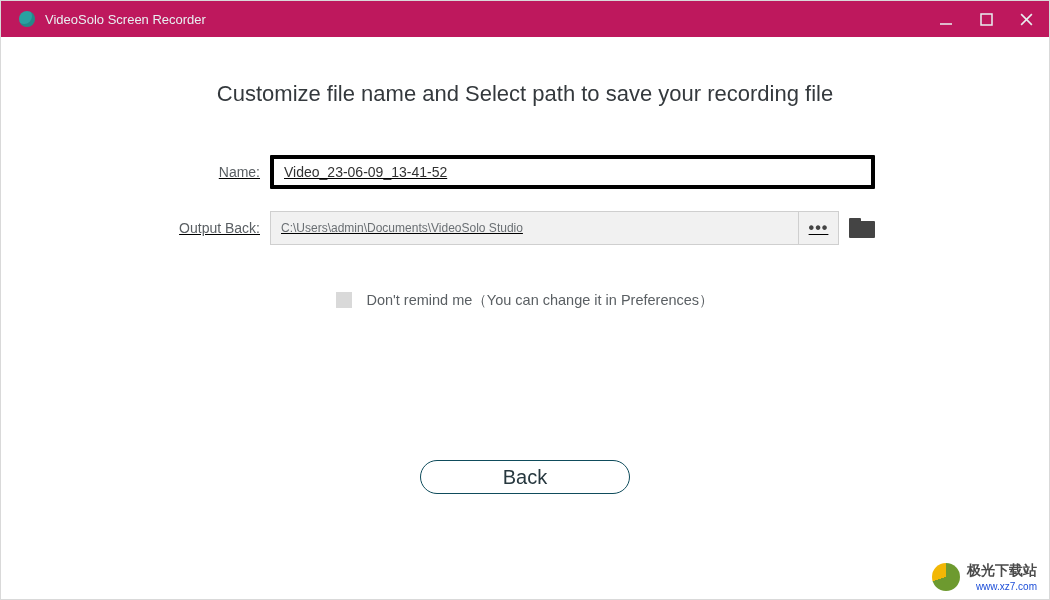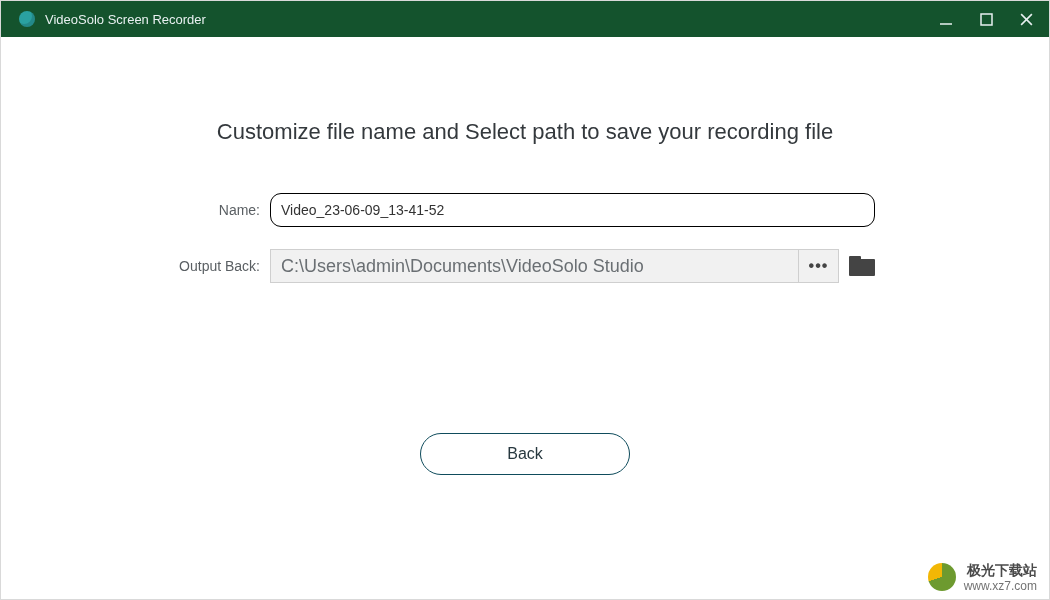--- a/index.html
+++ b/index.html
@@ -2,51 +2,51 @@
 <html><head>
 <meta charset="utf-8">
 <style>
   * { box-sizing: border-box; margin: 0; padding: 0; }
   html, body { width: 1050px; height: 600px; overflow: hidden; font-family: "Segoe UI", Arial, sans-serif; }
   .window {
     width: 1050px; height: 600px; background: #fff; position: relative;
     border: 1px solid #d9d9d9;
   }
   .titlebar {
-    height: 36px; background: #14532d; color: #e8f0f1; display: flex;
+    height: 36px; background: #be185d; color: #e8f0f1; display: flex;
     align-items: center; justify-content: space-between; padding: 0 14px 0 18px;
   }
   .titlebar-left { display: flex; align-items: center; gap: 10px; font-size: 13px; }
   .titlebar-logo {
     width: 16px; height: 16px; border-radius: 50%; background: #2aa1a1;
     display:inline-block; box-shadow: inset -3px -3px 0 0 rgba(0,0,0,0.15);
   }
   .titlebar-controls { display: flex; align-items: center; gap: 22px; }
   .titlebar-controls .ctrl { color: #e8f0f1; cursor: pointer; display:flex; align-items:center; justify-content:center; width:18px; height:18px;}
   .titlebar-controls svg { stroke: #e8f0f1; }
 
   .content {
     position: absolute; top: 36px; left: 0; right: 0; bottom: 0; padding: 0;
   }
   .heading {
     text-align: center; font-size: 22px; color: #34393d; font-weight: 400;
-    margin-top: 82px;
+    margin-top: 44px;
   }
-  .form-area { margin: 48px auto 16px auto; width: 700px; }
+  .form-area { margin: 48px auto 16px auto; width: 700px; text-decoration: underline; }
   .row { display: flex; align-items: center; margin-bottom: 22px; }
   .row-label { width: 95px; text-align: right; font-size: 14px; color: #5a5f63; padding-right: 10px;}
   .name-input {
-    flex: 1; height: 34px; border: 1px solid #000000; padding: 0 10px; font-size: 14px;
-    color: #333; outline: none; border-radius: 11px;
+    flex: 1; height: 34px; border: 4px solid #000000; padding: 0 10px; font-size: 14px;
+    color: #333; outline: none; border-radius: 1px;
   }
   .path-group { flex: 1; display: flex; align-items: center; gap: 10px; }
   .path-input-wrap { flex: 1; display: flex; border: 1px solid #cfcfcf; background: #f1f1f1; }
   .path-input {
     flex: 1; height: 32px; background: #f1f1f1; border: none; padding: 0 10px;
-    font-size: 18px; color: #6a6f73; outline: none;
+    font-size: 12px; color: #6a6f73; outline: none;
   }
   .path-more {
     width: 40px; height: 32px; border-left: 1px solid #cfcfcf; background: #f1f1f1;
     display: flex; align-items: center; justify-content: center; cursor: pointer;
     font-weight: bold; color: #444; letter-spacing: 1px;
   }
   .folder-btn {
     width: 26px; height: 20px; cursor: pointer; position:relative;
   }
   .folder-shape {
@@ -56,38 +56,38 @@
     width: 12px; height: 4px; background:#444; position:absolute; top:0; left:0; border-radius:1px 1px 0 0;
   }
 
   .remind-row { text-align:center; margin-top: 46px; font-size: 14.5px; color:#5a5f63; }
   .remind-row .cb {
     display:inline-block; width:16px; height:16px; background:#d9d9d9; vertical-align:-3px; margin-right:10px; cursor:pointer;
   }
 
   .buttons { display:flex; justify-content:center; gap:30px; margin-top:150px; }
   .btn {
-    width: 210px; height: 42px; border-radius: 21px; font-size: 16px; cursor:pointer;
+    width: 210px; height: 34px; border-radius: 21px; font-size: 20px; cursor:pointer;
     display:flex; align-items:center; justify-content:center;
   }
   .btn-back { border: 1.5px solid #0f4c5c; color:#27383f; background:#fff; }
   .btn-next { background:#0f4c5c; color:#fff; border:none; }
 
   .watermark {
     position:absolute; right:12px; bottom:6px; text-align:right; font-size:12px;
     color:#6d9a2f; line-height:1.2; pointer-events:none;
   }
   .watermark .wm-logo{
     display:inline-block; width:28px; height:28px; border-radius:50%;
     background: conic-gradient(#6d9a2f 0 70%, #f2b705 70% 100%);
     vertical-align:middle; margin-right:4px;
   }
   .watermark .wm-text{ display:inline-block; vertical-align:middle; }
   .watermark .wm-cn{ color:#4a4a4a; font-weight:bold; font-size:14px;}
-  .watermark .wm-url{ color:#737373; font-size:12px;}
+  .watermark .wm-url{ color:#1d4ed8; font-size:10px;}
 </style>
 </head>
 <body>
 
 <div class="window">
 
   <div class="titlebar">
     <div class="titlebar-left">
       <span class="titlebar-logo"></span>
       <span>VideoSolo Screen Recorder</span>
@@ -132,20 +132,24 @@
           </div>
           <div class="folder-btn">
             <div class="folder-tab"></div>
             <div class="folder-shape"></div>
           </div>
         </div>
       </div>
 
     </div>
 
+    <div class="remind-row">
+      <span class="cb"></span>
+      <span>Don't remind me（You can change it in Preferences）</span>
+    </div>
 
     <div class="buttons">
       <div class="btn btn-back">Back</div>
     </div>
 
     <div class="watermark">
       <span class="wm-logo"></span>
       <span class="wm-text">
         <span class="wm-cn">极光下载站</span><br>
         <span class="wm-url">www.xz7.com</span>

